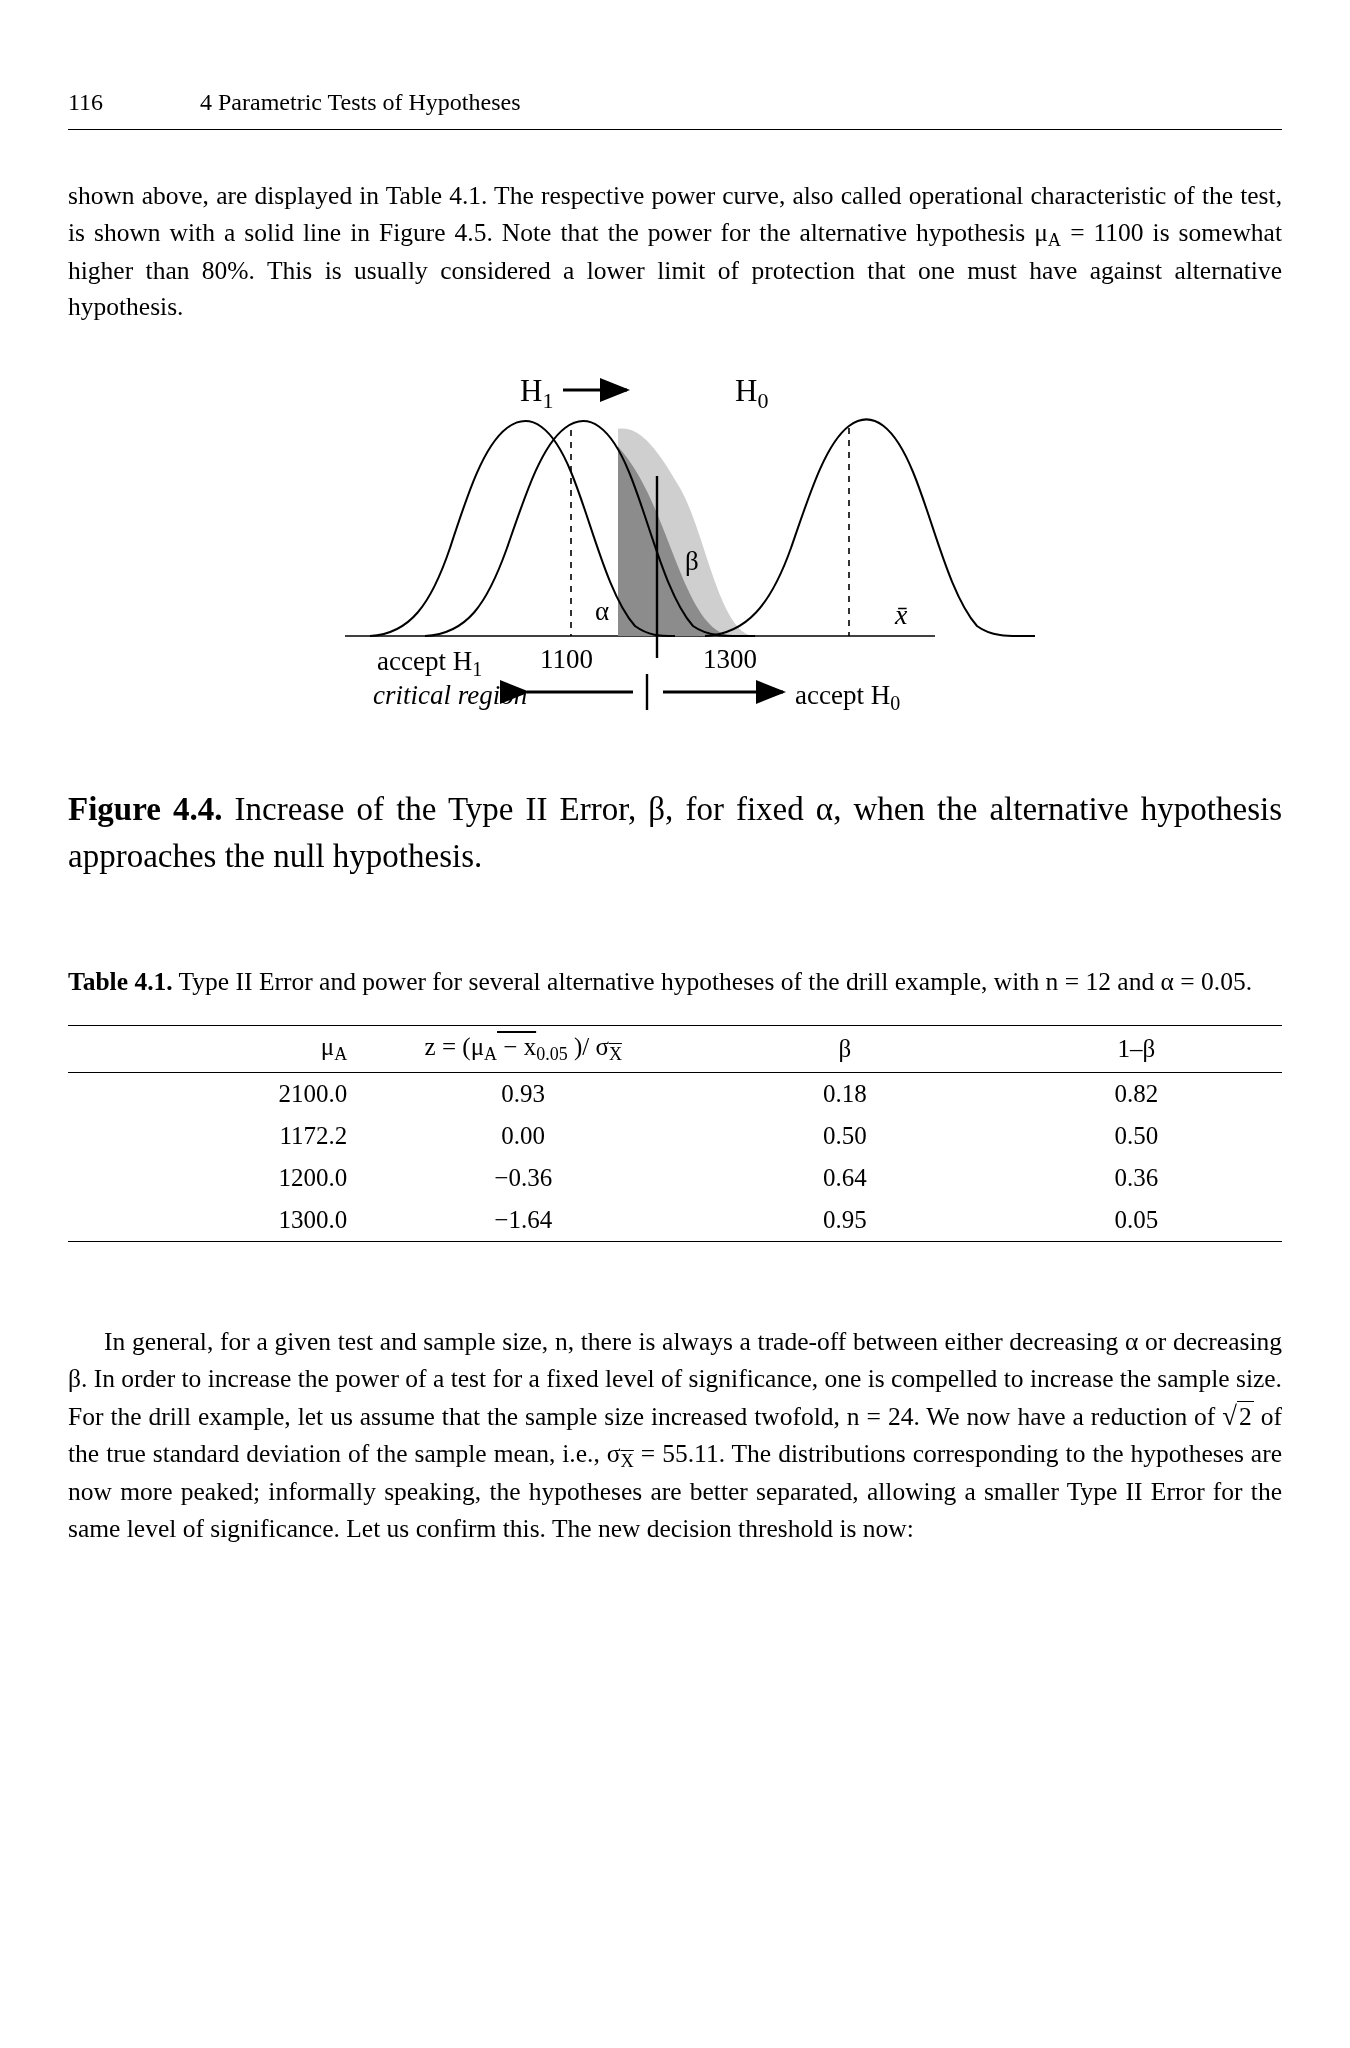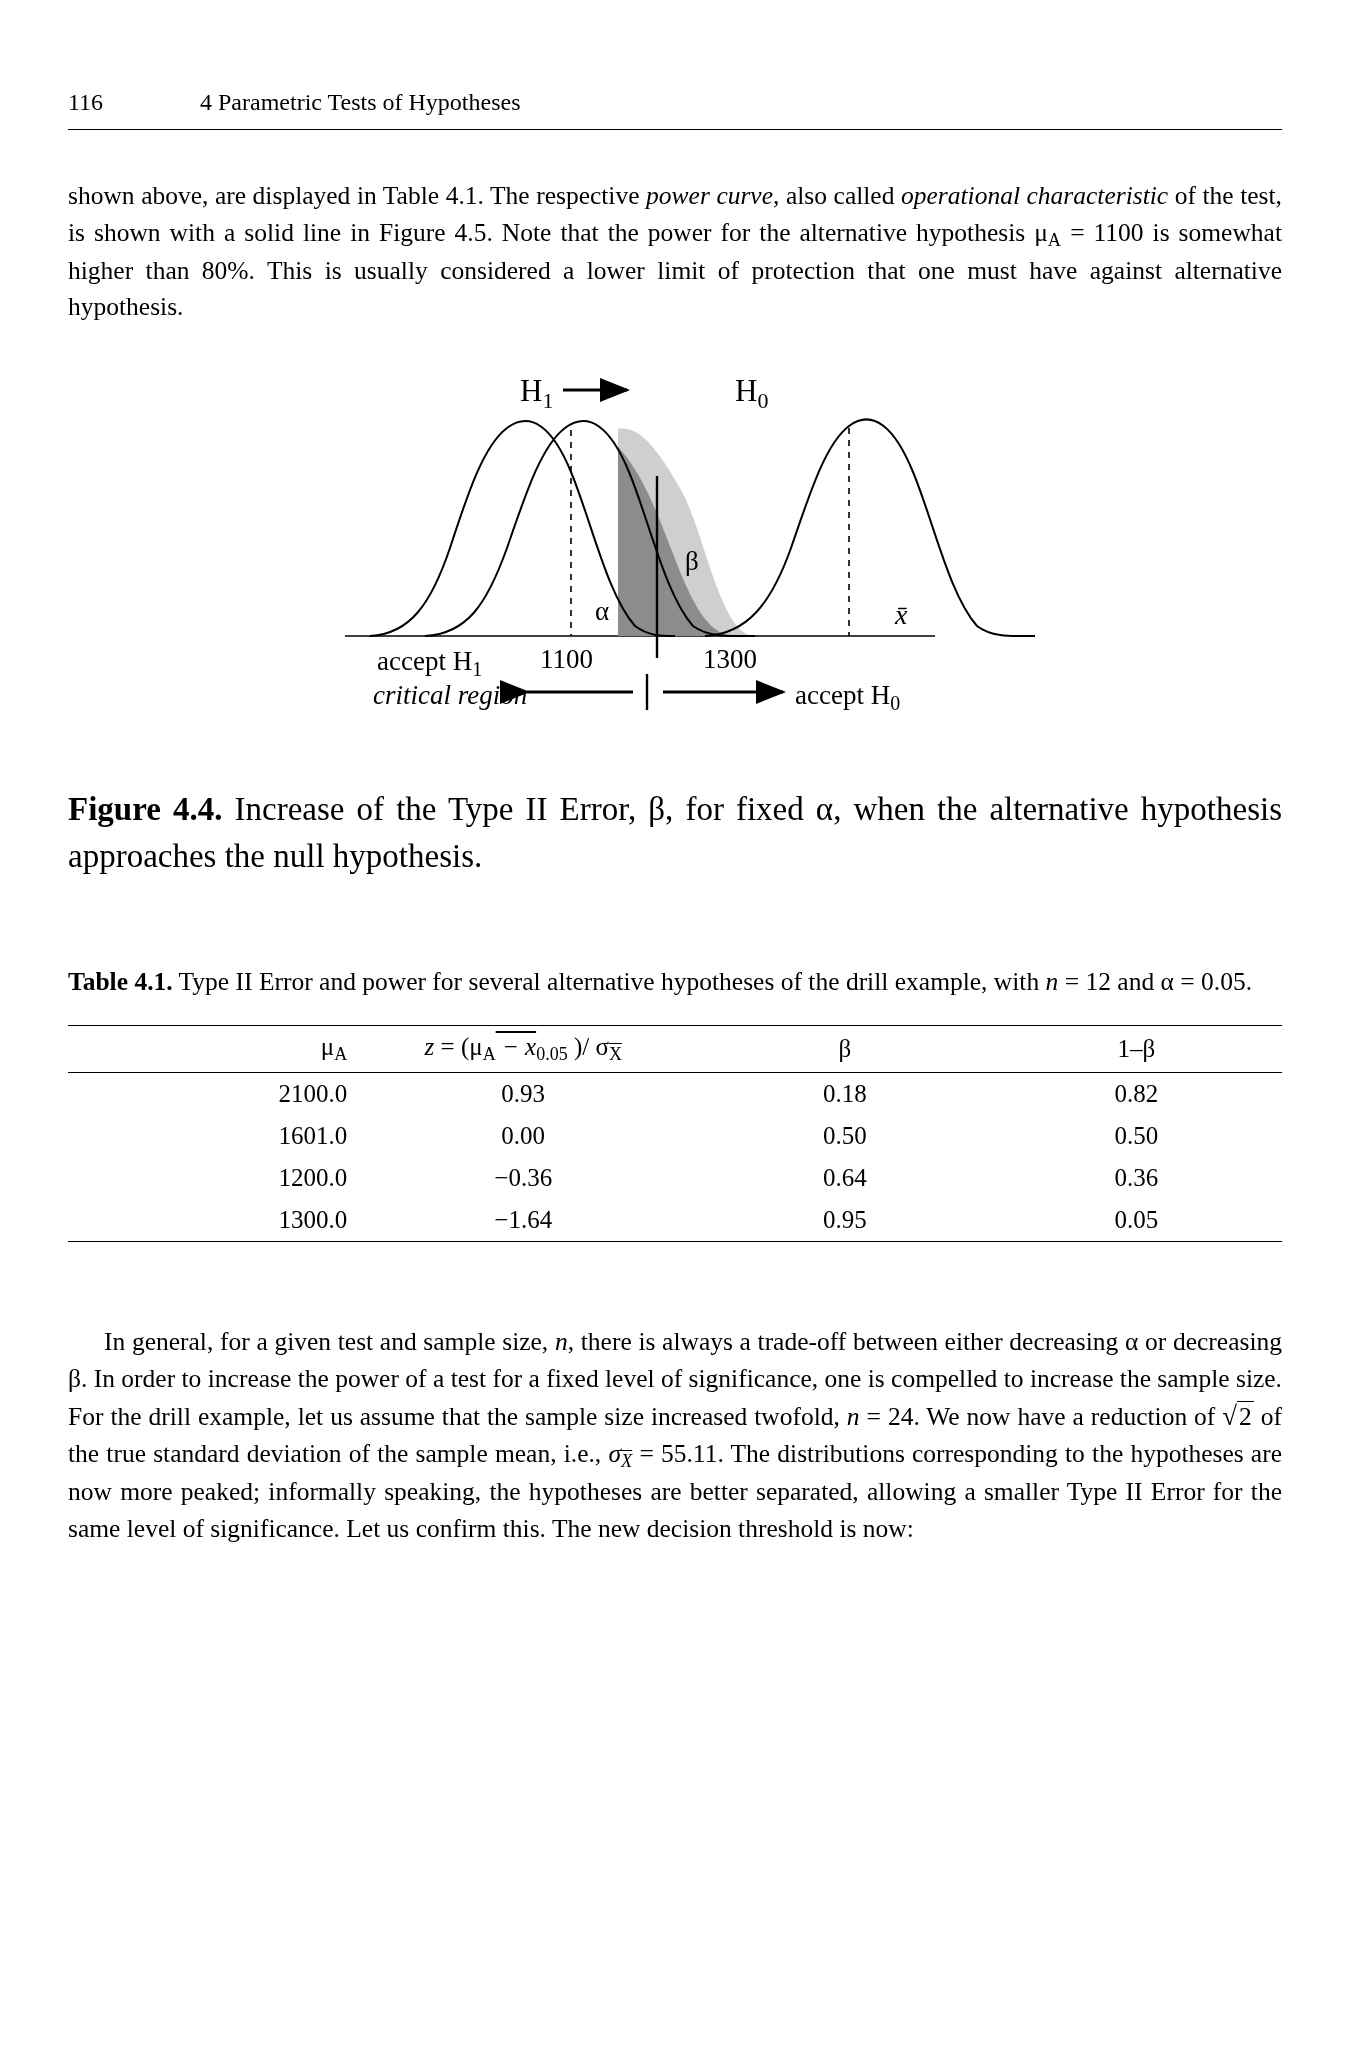--- a/index.html
+++ b/index.html
@@ -40,21 +40,21 @@
   
   .para {
     font-size: 25.5px;
     line-height: 1.44;
     text-align: justify;
     text-justify: inter-word;
     margin: 0;
   }
   .para.first { margin-top: 48px; }
   .indent { text-indent: 36px; }
-  .it { font-style: italic; }
+  .it { }
   .sub { font-size: 0.72em; vertical-align: -0.25em; }
   
   .figure-area {
     margin-top: 42px;
     position: relative;
     height: 390px;
   }
   .figure-svg {
     display: block;
     margin: 0 auto;
@@ -201,21 +201,21 @@
       </tr>
     </thead>
     <tbody>
       <tr>
         <td class="c1">2100.0</td>
         <td class="c2">0.93</td>
         <td class="c3">0.18</td>
         <td class="c4">0.82</td>
       </tr>
       <tr>
-        <td class="c1">1601.0</td>
+        <td class="c1">1172.2</td>
         <td class="c2">0.00</td>
         <td class="c3">0.50</td>
         <td class="c4">0.50</td>
       </tr>
       <tr>
         <td class="c1">1200.0</td>
         <td class="c2">−0.36</td>
         <td class="c3">0.64</td>
         <td class="c4">0.36</td>
       </tr>

